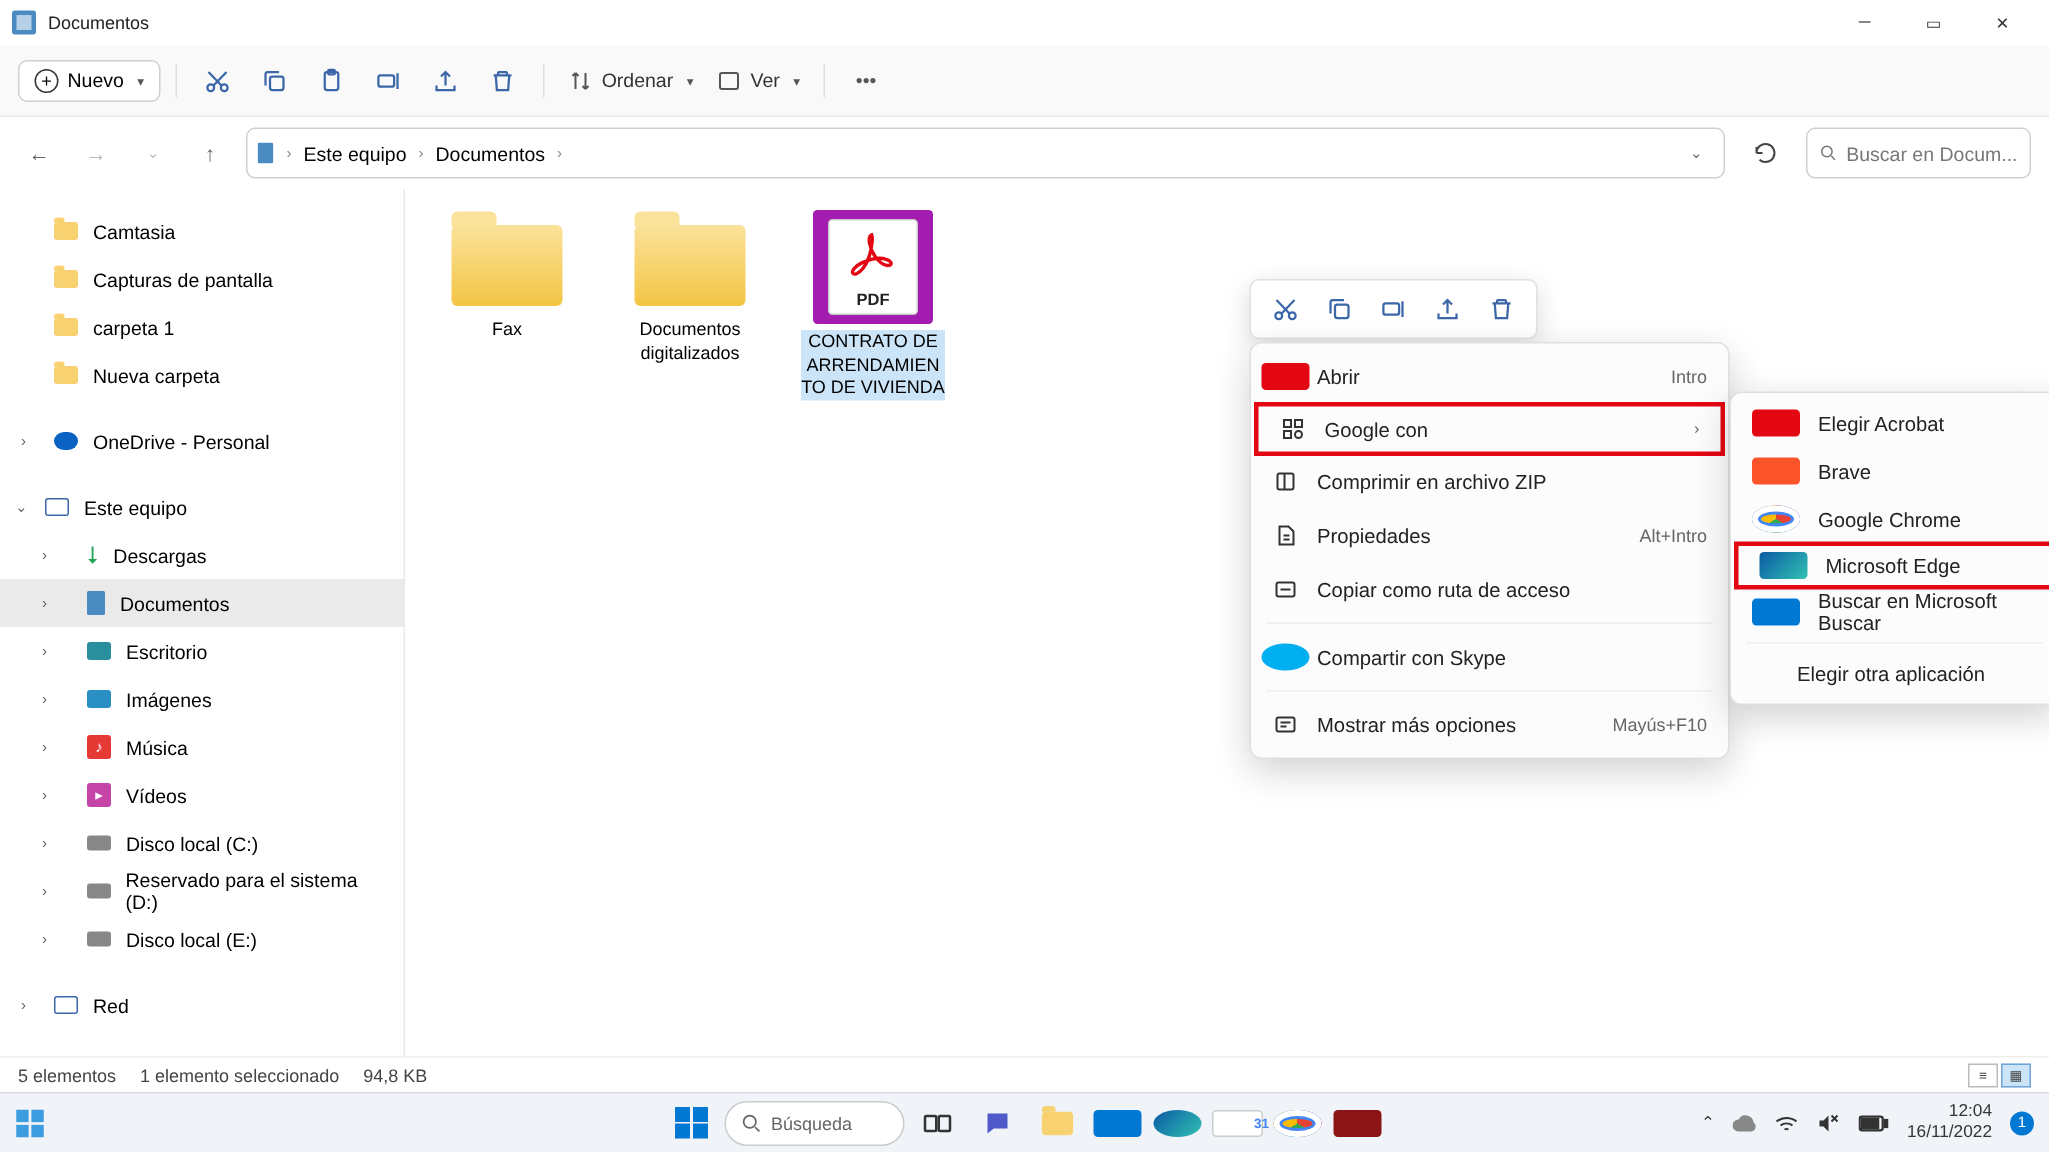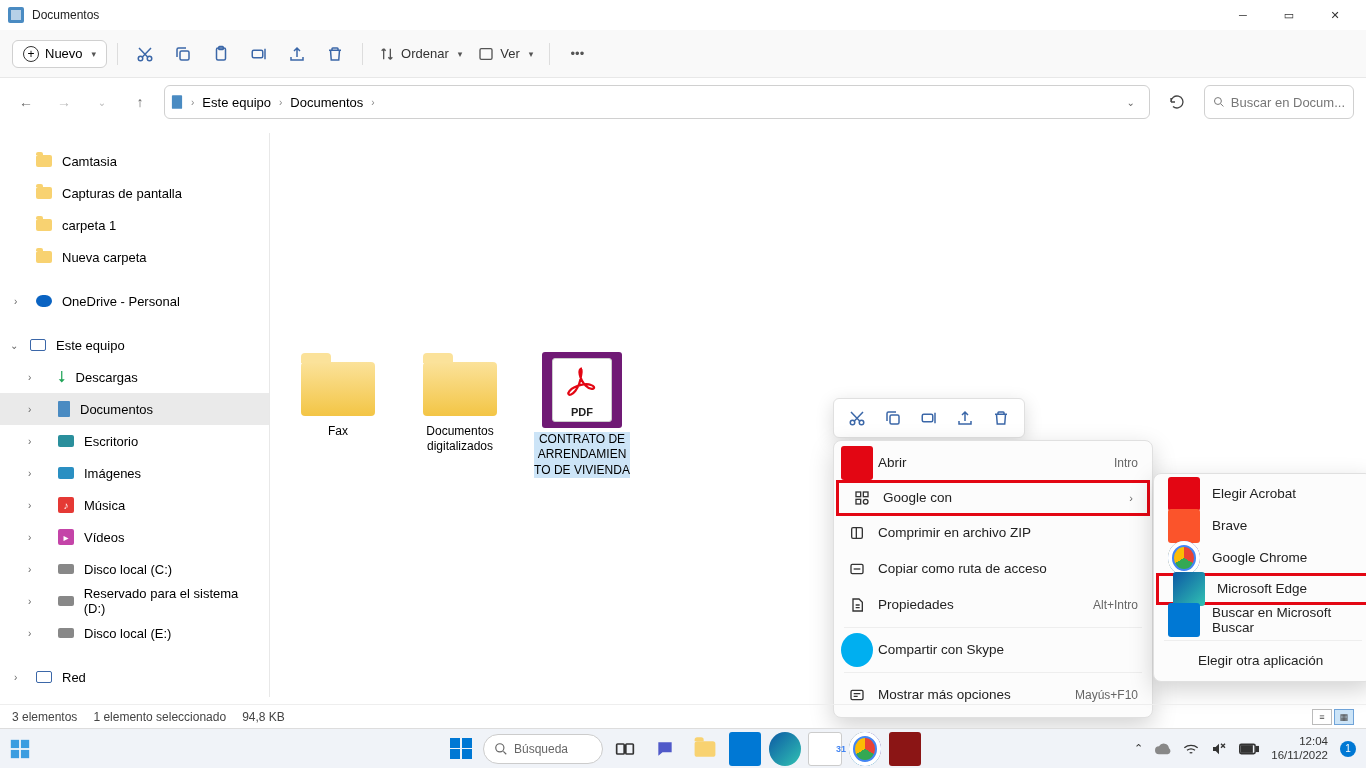--- a/index.html
+++ b/index.html
@@ -26,21 +26,21 @@
     .navrow { height: 48px; display:flex; align-items:center; padding: 0 12px; gap: 10px; }
     .nav-arrow { width:28px; height:28px; display:flex; align-items:center; justify-content:center; color:#666; font-size:14px; }
     .nav-arrow.disabled { color:#bbb; }
     .addressbar { flex:1; height:34px; border:1px solid #d0d0d0; border-radius:6px; display:flex; align-items:center; padding: 0 6px; gap:4px; font-size:13px; }
     .addressbar .bc-sep { color:#888; font-size:10px; margin:0 4px; }
     .addressbar .bc-down { margin-left:auto; color:#666; padding:0 8px; font-size:10px; }
     .refresh-btn { width:34px; height:34px; display:flex; align-items:center; justify-content:center; border:1px solid transparent; border-radius:6px; color:#444; }
     .searchbar { width:150px; height:34px; border:1px solid #d0d0d0; border-radius:6px; display:flex; align-items:center; padding:0 8px; color:#777; font-size:13px; gap:6px; white-space:nowrap; overflow:hidden; }
     
     
-    .main { display:flex; height: calc(768px - 30px - 48px - 48px - 24px - 40px); align-items: center; }
+    .main { display:flex; height: calc(768px - 30px - 48px - 48px - 24px - 40px); }
     .sidebar { width: 270px; padding: 12px 0 4px; overflow:auto; position:relative; }
     .sidebar::after { content:""; position:absolute; right:0; top:0; bottom:0; width:1px; background:#e8e8e8; }
     .tree-item { display:flex; align-items:center; height:32px; padding: 0 10px 0 36px; gap:10px; font-size:13px; position:relative; }
     .tree-item .chev { position:absolute; left:14px; color:#666; font-size:10px; }
     .tree-group { padding-left: 0; }
     .tree-sub .tree-item { padding-left: 58px; }
     .tree-sub .tree-item .chev { left:28px; }
     .tree-item.selected { background:#eaeaea; }
     .folder-ico { width:16px; height:12px; background:#f8d271; border-radius:2px; display:inline-block; position:relative; }
     .folder-ico::before { content:""; position:absolute; top:-3px; left:0; width:7px; height:3px; background:#f8d271; border-radius:2px 2px 0 0; }
@@ -54,21 +54,21 @@
     .ico-desk { width:16px; height:12px; background:#2a8f9c; border-radius:2px; }
     .ico-img { width:16px; height:12px; background:#2a8fc2; border-radius:2px; }
     .ico-down { color:#22a559; font-size:16px; }
     
     
     .content { flex:1; padding: 14px 20px; position:relative; }
     .file-grid { display:flex; gap:26px; }
     .file-item { width:96px; text-align:center; font-size:12px; }
     .file-item .folder-large { width:74px; height:54px; background:linear-gradient(#fbe29a,#f3c545); border-radius:4px; margin: 10px auto 8px; position:relative; }
     .file-item .folder-large::before { content:""; position:absolute; top:-9px; left:0; width:30px; height:10px; background:#fbe29a; border-radius:4px 4px 0 0; }
-    .file-item.selected .pdf-wrap { background:#701a75; border-radius:3px; }
+    .file-item.selected .pdf-wrap { background:#a21caf; border-radius:3px; }
     .pdf-wrap { padding: 6px 6px 4px; margin: 0 auto 4px; width:80px; }
     .pdf-icon { width:60px; height:64px; background:#fff; border:1px solid #ccc; border-radius:3px; margin:0 auto 2px; position:relative; display:flex; flex-direction:column; align-items:center; justify-content:space-between; padding:5px 0 3px; }
     .pdf-icon .acro { width:36px; height:36px; }
     .pdf-icon .pdf-label { font-weight:bold; font-size:11px; color:#222; }
     .file-item .fname { line-height:1.3; word-break:break-word; }
     .file-item.selected .fname { background:#cce4f7; }
     
     
     .mini-toolbar { position:absolute; left:563px; top:60px; height:40px; background:#fff; border:1px solid #e0e0e0; border-radius:6px; box-shadow:0 5px 18px rgba(0,0,0,.15); display:flex; align-items:center; padding:0 6px; gap:2px; }
     .mini-toolbar .mini-btn { width:34px; height:32px; display:flex; align-items:center; justify-content:center; color:#4a6ea8; border-radius:4px; }
@@ -79,21 +79,21 @@
     .menu-item .mico { width:18px; display:flex; justify-content:center; color:#333; }
     .menu-item .shortcut { margin-left:auto; font-size:12px; color:#666; }
     .menu-item .sub-arrow { margin-left:auto; color:#666; font-size:11px; }
     .menu-item.highlight-red { border:3px solid #e30613; margin: -1px 2px; }
     .menu-sep { height:1px; background:#eee; margin:4px 10px; }
     
     
     .sub-menu { position:absolute; left:883px; top:135px; width:220px; background:#fcfcfc; border:1px solid #e0e0e0; border-radius:8px; box-shadow:0 8px 24px rgba(0,0,0,.18); padding:4px 0; }
     .sub-menu .menu-item { height:32px; font-size:13.5px; }
     .sub-menu .menu-item.highlight-red { border:3px solid #e30613; }
-    .app-ico { width:18px; height:34px; border-radius:3px; display:inline-block;padding-left:32px; }
+    .app-ico { width:18px; height:18px; border-radius:3px; display:inline-block;padding-left:32px; }
     
     
     .statusbar { position:absolute; bottom:40px; left:0; right:0; height:24px; border-top:1px solid #eee; display:flex; align-items:center; padding:0 12px; font-size:12px; color:#444; gap:16px; }
     .statusbar .view-btns { margin-left:auto; display:flex; gap:2px; }
     .statusbar .vbtn { width:20px; height:16px; border:1px solid #bbb; display:flex; align-items:center; justify-content:center; font-size:9px; }
     .statusbar .vbtn.active { background:#cce4f7; border-color:#6fa3d8; }
     
     
     .taskbar { position:absolute; bottom:0; left:0; right:0; height:40px; background:#f0f3f8; border-top:1px solid #ddd; display:flex; align-items:center; }
     .task-center { position:absolute; left:50%; transform:translateX(-50%); display:flex; align-items:center; gap:4px; }
@@ -377,35 +377,35 @@
             <svg width="16" height="16" viewBox="0 0 24 24" fill="none" stroke="#333" stroke-width="2">
               <rect x="4" y="4" width="16" height="16" rx="2"></rect>
               <path d="M11 4v16"></path>
             </svg>
           </span>
         <span>Comprimir en archivo ZIP</span>
       </div>
       <div class="menu-item">
         <span class="mico">
             <svg width="16" height="16" viewBox="0 0 24 24" fill="none" stroke="#333" stroke-width="2">
+              <path d="M6 3h9l5 5v13H6z"></path>
+              <path d="M10 12h6M10 16h6"></path>
+            </svg>
+          </span>
+        <span>Propiedades</span>
+        <span class="shortcut">Alt+Intro</span>
+      </div>
+      <div class="menu-item">
+        <span class="mico">
+            <svg width="16" height="16" viewBox="0 0 24 24" fill="none" stroke="#333" stroke-width="2">
               <rect x="3" y="5" width="18" height="14" rx="2"></rect>
               <path d="M7 12h10"></path>
             </svg>
           </span>
         <span>Copiar como ruta de acceso</span>
-      </div>
-      <div class="menu-item">
-        <span class="mico">
-            <svg width="16" height="16" viewBox="0 0 24 24" fill="none" stroke="#333" stroke-width="2">
-              <path d="M6 3h9l5 5v13H6z"></path>
-              <path d="M10 12h6M10 16h6"></path>
-            </svg>
-          </span>
-        <span>Propiedades</span>
-        <span class="shortcut">Alt+Intro</span>
       </div>
       <div class="menu-sep"></div>
       <div class="menu-item">
         <span class="mico">
             <span class="app-ico" style="background:#00aff0;border-radius:50%;"></span>
           </span>
         <span>Compartir con Skype</span>
       </div>
       <div class="menu-sep"></div>
       <div class="menu-item">
@@ -444,21 +444,21 @@
       <div class="menu-sep"></div>
       <div class="menu-item">
           <span style="width:18px;"></span>
           <span>Elegir otra aplicación</span>
         </div>
     </div>
   </div>
 </div>
 
 <div class="statusbar">
-  <span>3 elementos</span>
+  <span>5 elementos</span>
   <span>1 elemento seleccionado</span>
   <span>94,8 KB</span>
   <div class="view-btns">
     <div class="vbtn">≡</div>
     <div class="vbtn active">▦</div>
   </div>
 </div>
 
 <div class="taskbar">
   <div class="widgets-btn">

